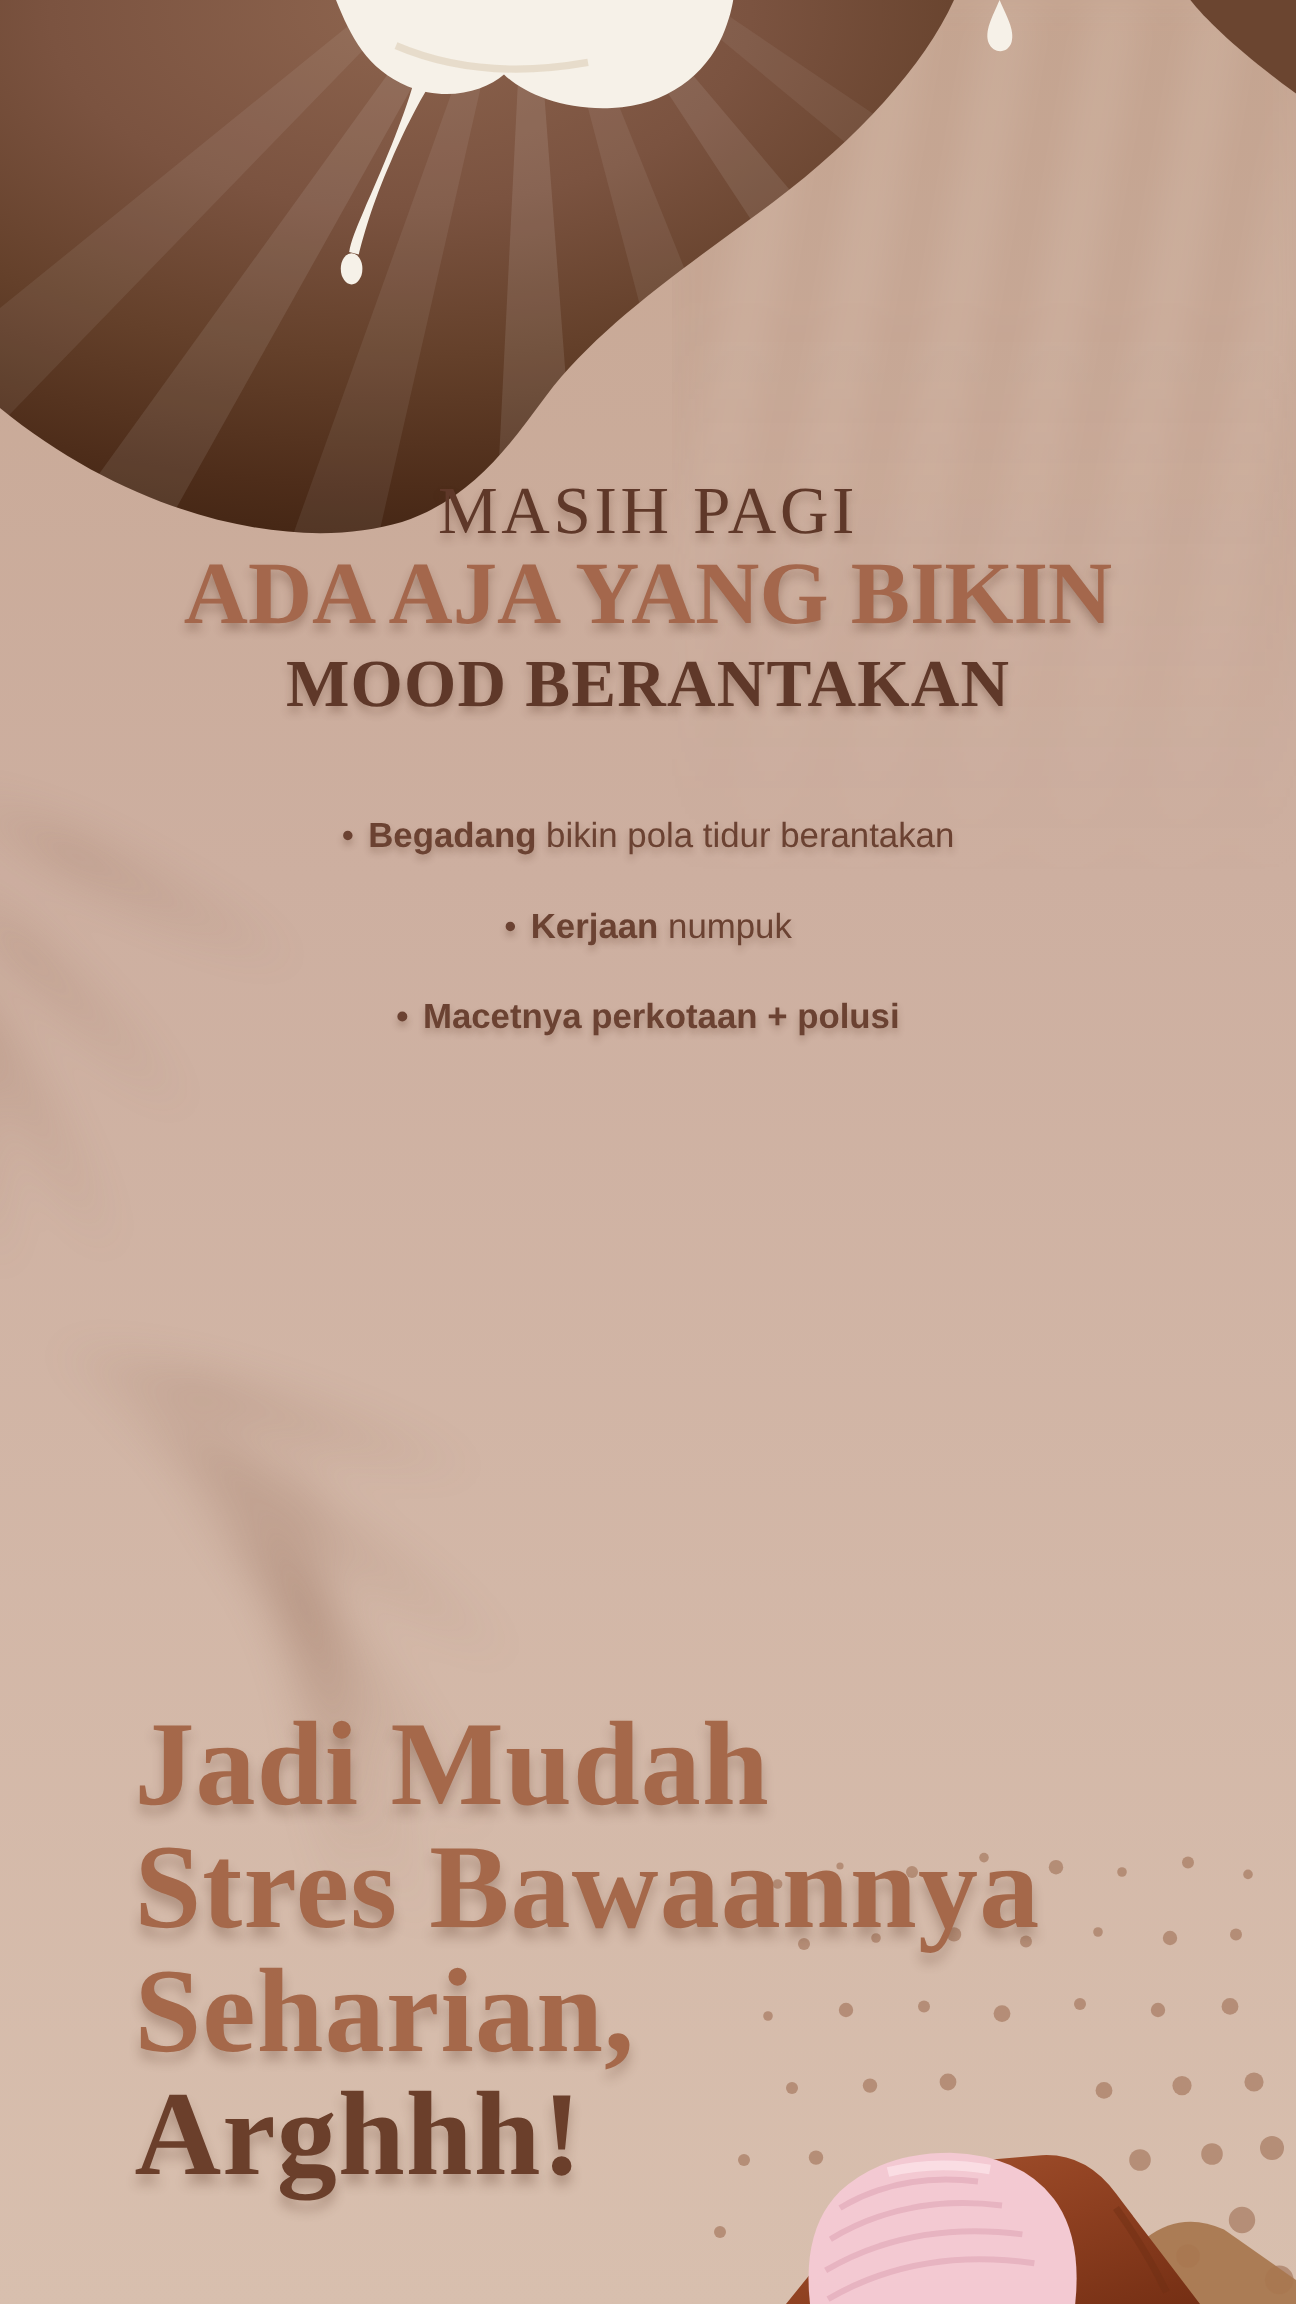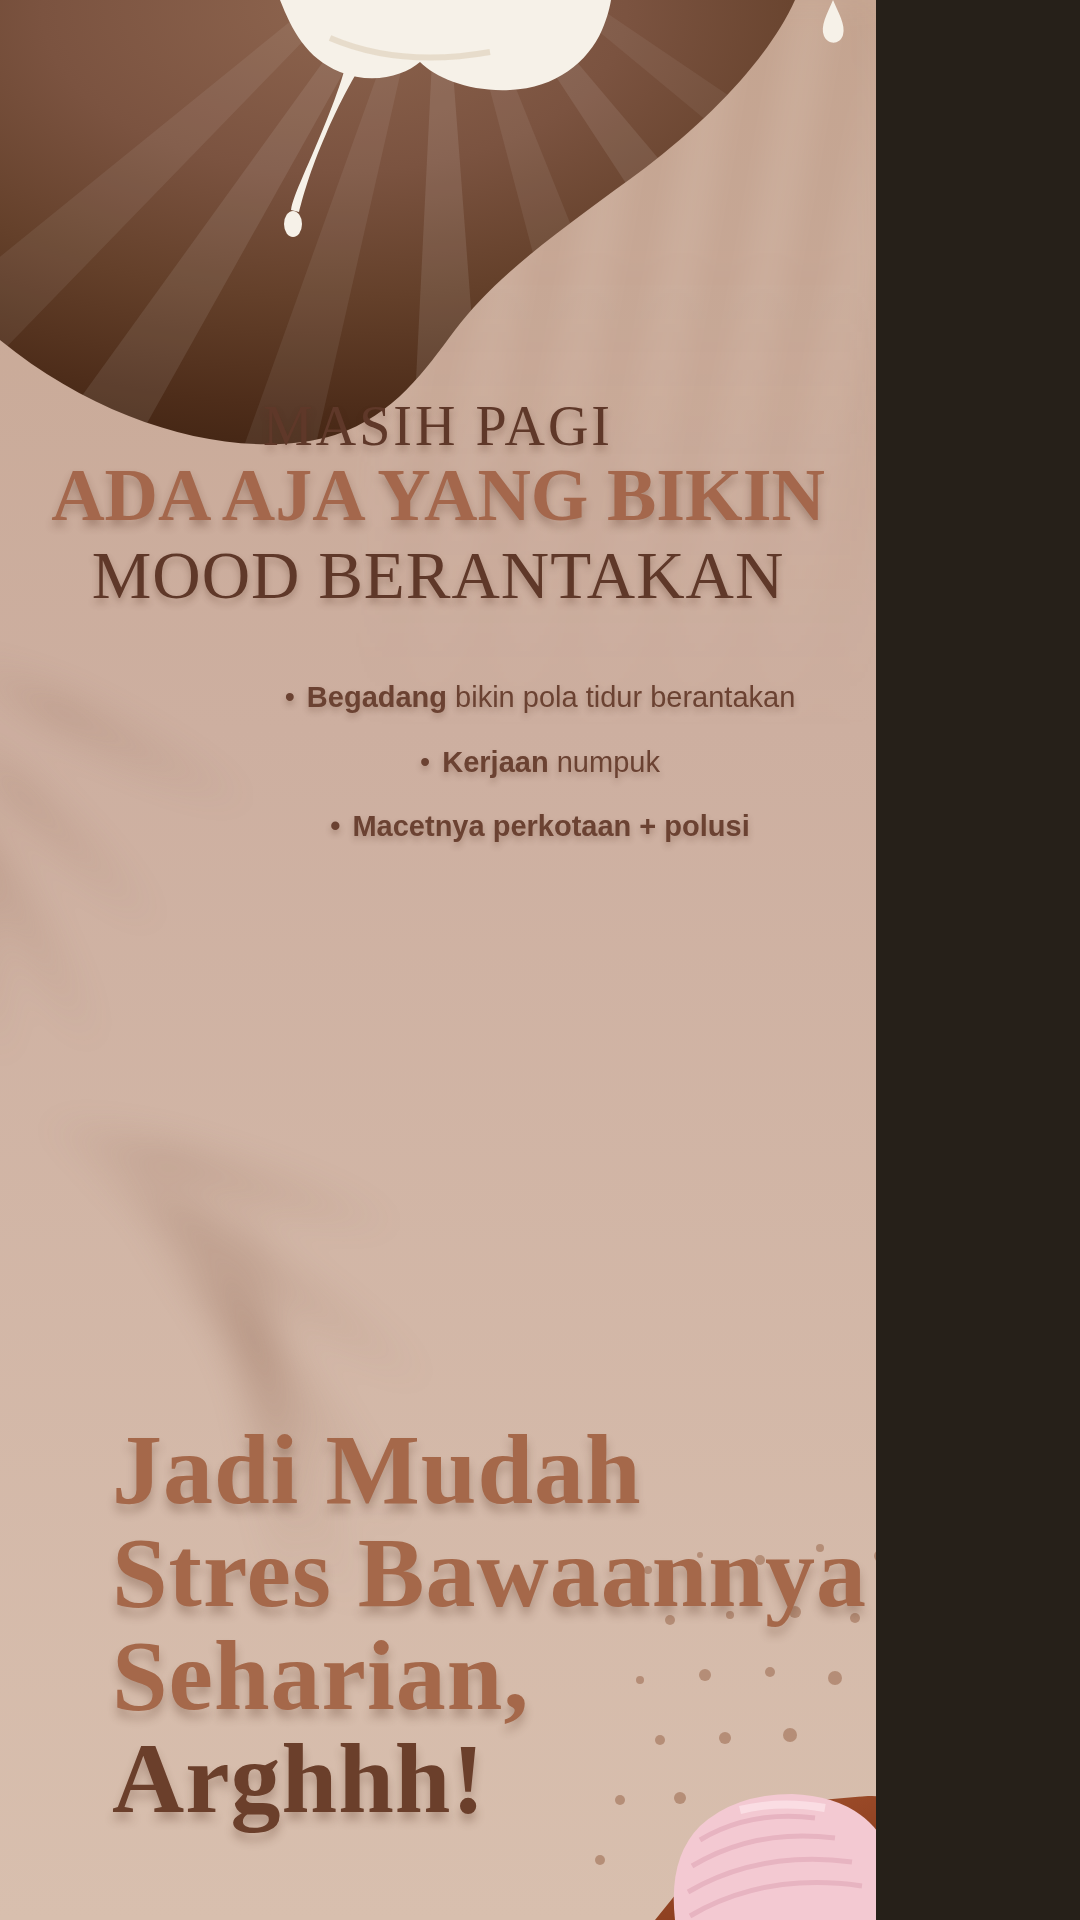--- a/index.html
+++ b/index.html
@@ -1,17 +1,17 @@
 <!DOCTYPE html>
 <html style="--background-top: #c7a793; --background-bottom: #d8bfae; --splash-dark: #4a2a18; --splash-mid: #7b5340; --milk: #f6f1e8; --header-dark: #5f3829; --header-accent: #a4674c; --bullet-text: #6b4232; --headline-terracotta: #a5684a; --headline-dark: #6b3f2b; --dots: #a87c63; --towel-pink: #f3c9d2; --fabric-rust: #9a4a28;"><head>
 <meta charset="utf-8">
 <style>
   html,body { margin:0; padding:0; background:#262019; }
   .poster {
-    position:relative; width:876px; height:1920px; overflow:hidden;
+    position:relative; width:1080px; height:1920px; overflow:hidden;
     font-family:"Liberation Sans","DejaVu Sans",sans-serif;
     background:linear-gradient(180deg,
       var(--background-top,#c7a793) 0%,
       #cdafa0 38%,
       var(--background-bottom,#d8bfae) 100%);
   }
   
   .leaf-group { position:absolute; inset:0; filter:blur(16px); opacity:.55; pointer-events:none; }
   .leaf {
     position:absolute; border-radius:50%;
@@ -50,31 +50,31 @@
     font-size:56px; line-height:1.0; letter-spacing:3px;
     color:var(--header-dark,#5f3829);
     text-shadow:0 5px 7px rgba(84,46,30,.30);
   }
   .tagline-2 {
     font-size:74px; font-weight:700; line-height:1.0; margin-top:4px;
     color:var(--header-accent,#a4674c);
     text-shadow:0 6px 8px rgba(84,46,30,.32);
   }
   .tagline-3 {
-    font-size:67px; font-weight:400; line-height:1.0; margin-top:10px; letter-spacing:1px;
+    font-size:56px; font-weight:700; line-height:1.0; margin-top:10px; letter-spacing:1px;
     color:var(--header-dark,#5f3829);
     text-shadow:0 5px 7px rgba(84,46,30,.30);
   }
   
   .stressors {
     position:absolute; top:676px; left:190px; width:700px; text-align:center;
     font-size:29px; line-height:1.5; color:var(--bullet-text,#6b4232);
     text-shadow:0 4px 6px rgba(84,46,30,.28); z-index:5;
   }
-  .stressor + .stressor { margin-top:21px; }
+  .stressor + .stressor { margin-top:32px; }
   .stressor .mark { margin-right:12px; }
   .stressor .b { font-weight:700; }
   .stressor.all-bold { font-weight:700; }
   
   .headline {
     position:absolute; left:112px; top:1418px; z-index:5;
     font-family:"Liberation Serif","DejaVu Serif",serif; font-weight:700;
     font-size:100px; line-height:1.03; letter-spacing:1px;
     color:var(--headline-terracotta,#a5684a);
     text-shadow:0 8px 10px rgba(84,46,30,.28);

